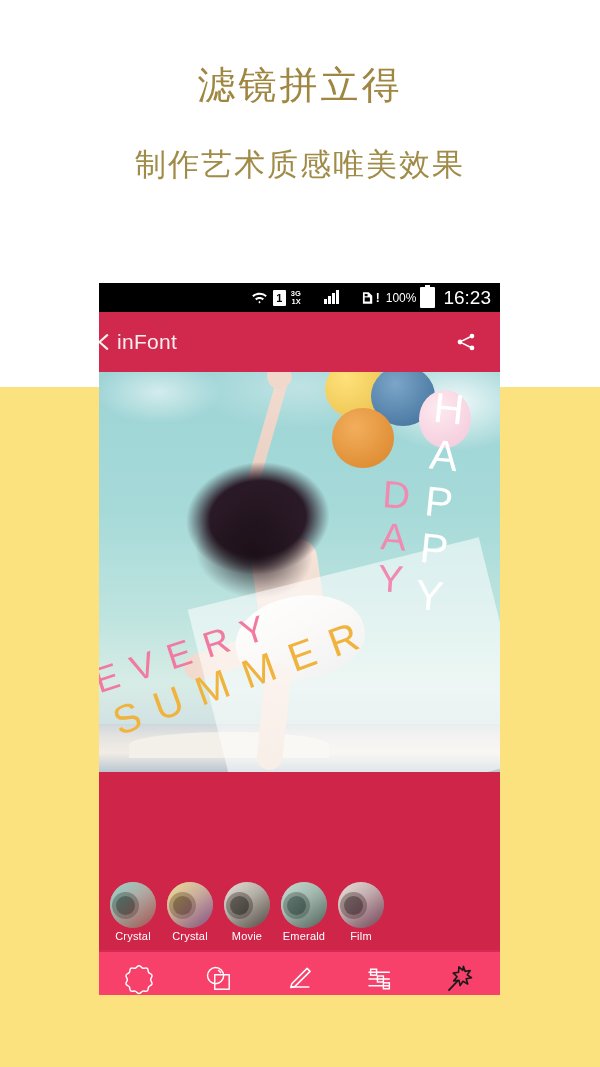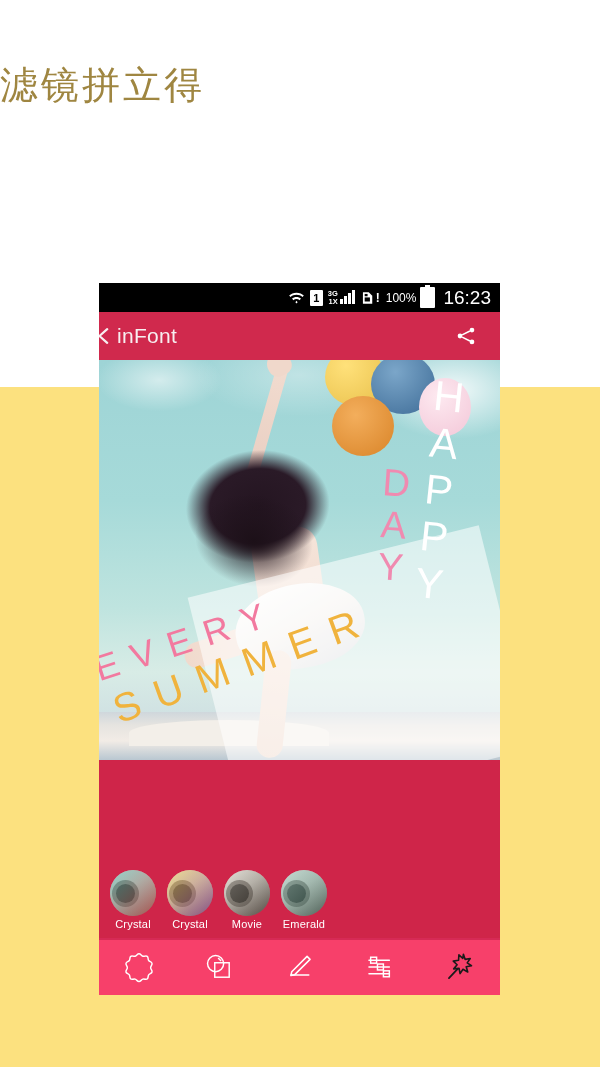--- a/index.html
+++ b/index.html
@@ -14,20 +14,21 @@
     position:absolute;left:0;top:0;width:600px;height:387px;
     background:#ffffff;
   }
   #backdrop-bottom{
     position:absolute;left:0;top:387px;width:600px;height:680px;
     background:#fce17f;
   }
   
   #promo{
     position:absolute;left:0;top:0;width:600px;height:260px;
+    text-align:center;
   }
   #promo-title{
     margin:0;padding-top:62px;
     font-size:38px;line-height:46px;font-weight:400;
     color:#9f8641;letter-spacing:3px;
     font-family:"Liberation Sans","DejaVu Sans",sans-serif;
   }
   #promo-subtitle{
     margin:0;padding-top:38px;
     font-size:31px;line-height:38px;font-weight:400;
@@ -46,21 +47,21 @@
   }
   #statusbar .sb{
     color:#ffffff;display:flex;align-items:center;
   }
   .sb-wifi{width:17px;height:16px;margin-right:5px;}
   .sb-sim{
     width:13px;height:16px;background:#ffffff;color:#000000;
     font-size:11px;line-height:16px;text-align:center;font-weight:bold;
     margin-right:5px;border-radius:1px;
   }
-  .sb-net{display:flex;align-items:flex-start;margin-right:5px;}
+  .sb-net{display:flex;align-items:flex-start;margin-right:21px;gap:21px;}
   .sb-net-txt{
     font-size:7.5px;line-height:8px;font-weight:bold;color:#fff;
     margin-right:1px;text-align:right;
   }
   .sb-bars{display:flex;align-items:flex-end;height:14px;}
   .sb-bars i{display:block;width:3px;background:#fff;margin-left:1px;}
   .sb-bars i:nth-child(1){height:5px;}
   .sb-bars i:nth-child(2){height:8px;}
   .sb-bars i:nth-child(3){height:11px;}
   .sb-bars i:nth-child(4){height:14px;}
@@ -72,21 +73,21 @@
   .sb-batt{
     width:11px;height:17px;border:2px solid #fff;background:#fff;
     position:relative;margin-right:8px;border-radius:1px;
   }
   .sb-batt:before{
     content:"";position:absolute;left:3px;top:-4px;width:5px;height:3px;background:#fff;
   }
   .sb-clock{font-size:19px;color:#ffffff;letter-spacing:0px;text-align:center;}
   
   #appbar{
-    position:relative;height:48px;background:#d0294d;
+    position:relative;height:60px;background:#d0294d;
     display:flex;align-items:center;
   }
   #back-btn{
     width:26px;height:48px;margin-left:-8px;
     display:flex;align-items:center;justify-content:center;
     cursor:pointer;
   }
   #appbar-title{
     color:#f7eef0;font-size:21px;font-weight:400;letter-spacing:0.3px;
   }
@@ -249,20 +250,21 @@
   }
 </style>
 </head>
 <body>
 
 <div id="backdrop-top"></div>
 <div id="backdrop-bottom"></div>
 
 <div id="promo">
   <div id="promo-title">滤镜拼立得</div>
+  <div id="promo-subtitle">制作艺术质感唯美效果</div>
 </div>
 
 <div id="phone">
 
   <div id="statusbar">
     <div class="sb">
 
       <span class="sb-wifi">
         <svg width="17" height="16" viewBox="0 0 24 24">
           <path d="M12 4C7.5 4 3.8 5.8 1 8.3l2 2.3C5.3 8.6 8.5 7.3 12 7.3s6.7 1.3 9 3.3l2-2.3C20.2 5.8 16.5 4 12 4z" fill="#fff"></path>
@@ -358,20 +360,24 @@
       <div class="filter-label">Crystal</div>
     </div>
     <div class="filter">
       <div class="filter-thumb tint-movie"></div>
       <div class="filter-label">Movie</div>
     </div>
     <div class="filter">
       <div class="filter-thumb tint-emerald"></div>
       <div class="filter-label">Emerald</div>
     </div>
+    <div class="filter">
+      <div class="filter-thumb tint-film"></div>
+      <div class="filter-label">Film</div>
+    </div>
 
   </div>
 
   <div id="toolbar">
     <div id="toolbar-sep"></div>
 
     <div class="tool">
       <svg width="34" height="34" viewBox="0 0 40 40">
         <path d="M20 4.5c2.1 0 2.6 2.2 4.6 2.8 2 .6 3.5-1 5.1.2 1.6 1.2.5 3.3 1.7 4.9 1.2 1.6 3.4 1.3 3.9 3.3.5 2-1.6 3-1.6 5.1s2.1 3.1 1.6 5.1c-.5 2-2.7 1.7-3.9 3.3-1.2 1.6-.1 3.7-1.7 4.9-1.6 1.2-3.1-.4-5.1.2-2 .6-2.5 2.8-4.6 2.8s-2.6-2.2-4.6-2.8c-2-.6-3.5 1-5.1-.2-1.6-1.2-.5-3.3-1.7-4.9-1.2-1.6-3.4-1.3-3.9-3.3-.5-2 1.6-3 1.6-5.1s-2.1-3.1-1.6-5.1c.5-2 2.7-1.7 3.9-3.3 1.2-1.6.1-3.7 1.7-4.9 1.6-1.2 3.1.4 5.1-.2 2-.6 2.5-2.8 4.6-2.8z" fill="none" stroke="#ffffff" stroke-width="1.7"></path>
       </svg>

